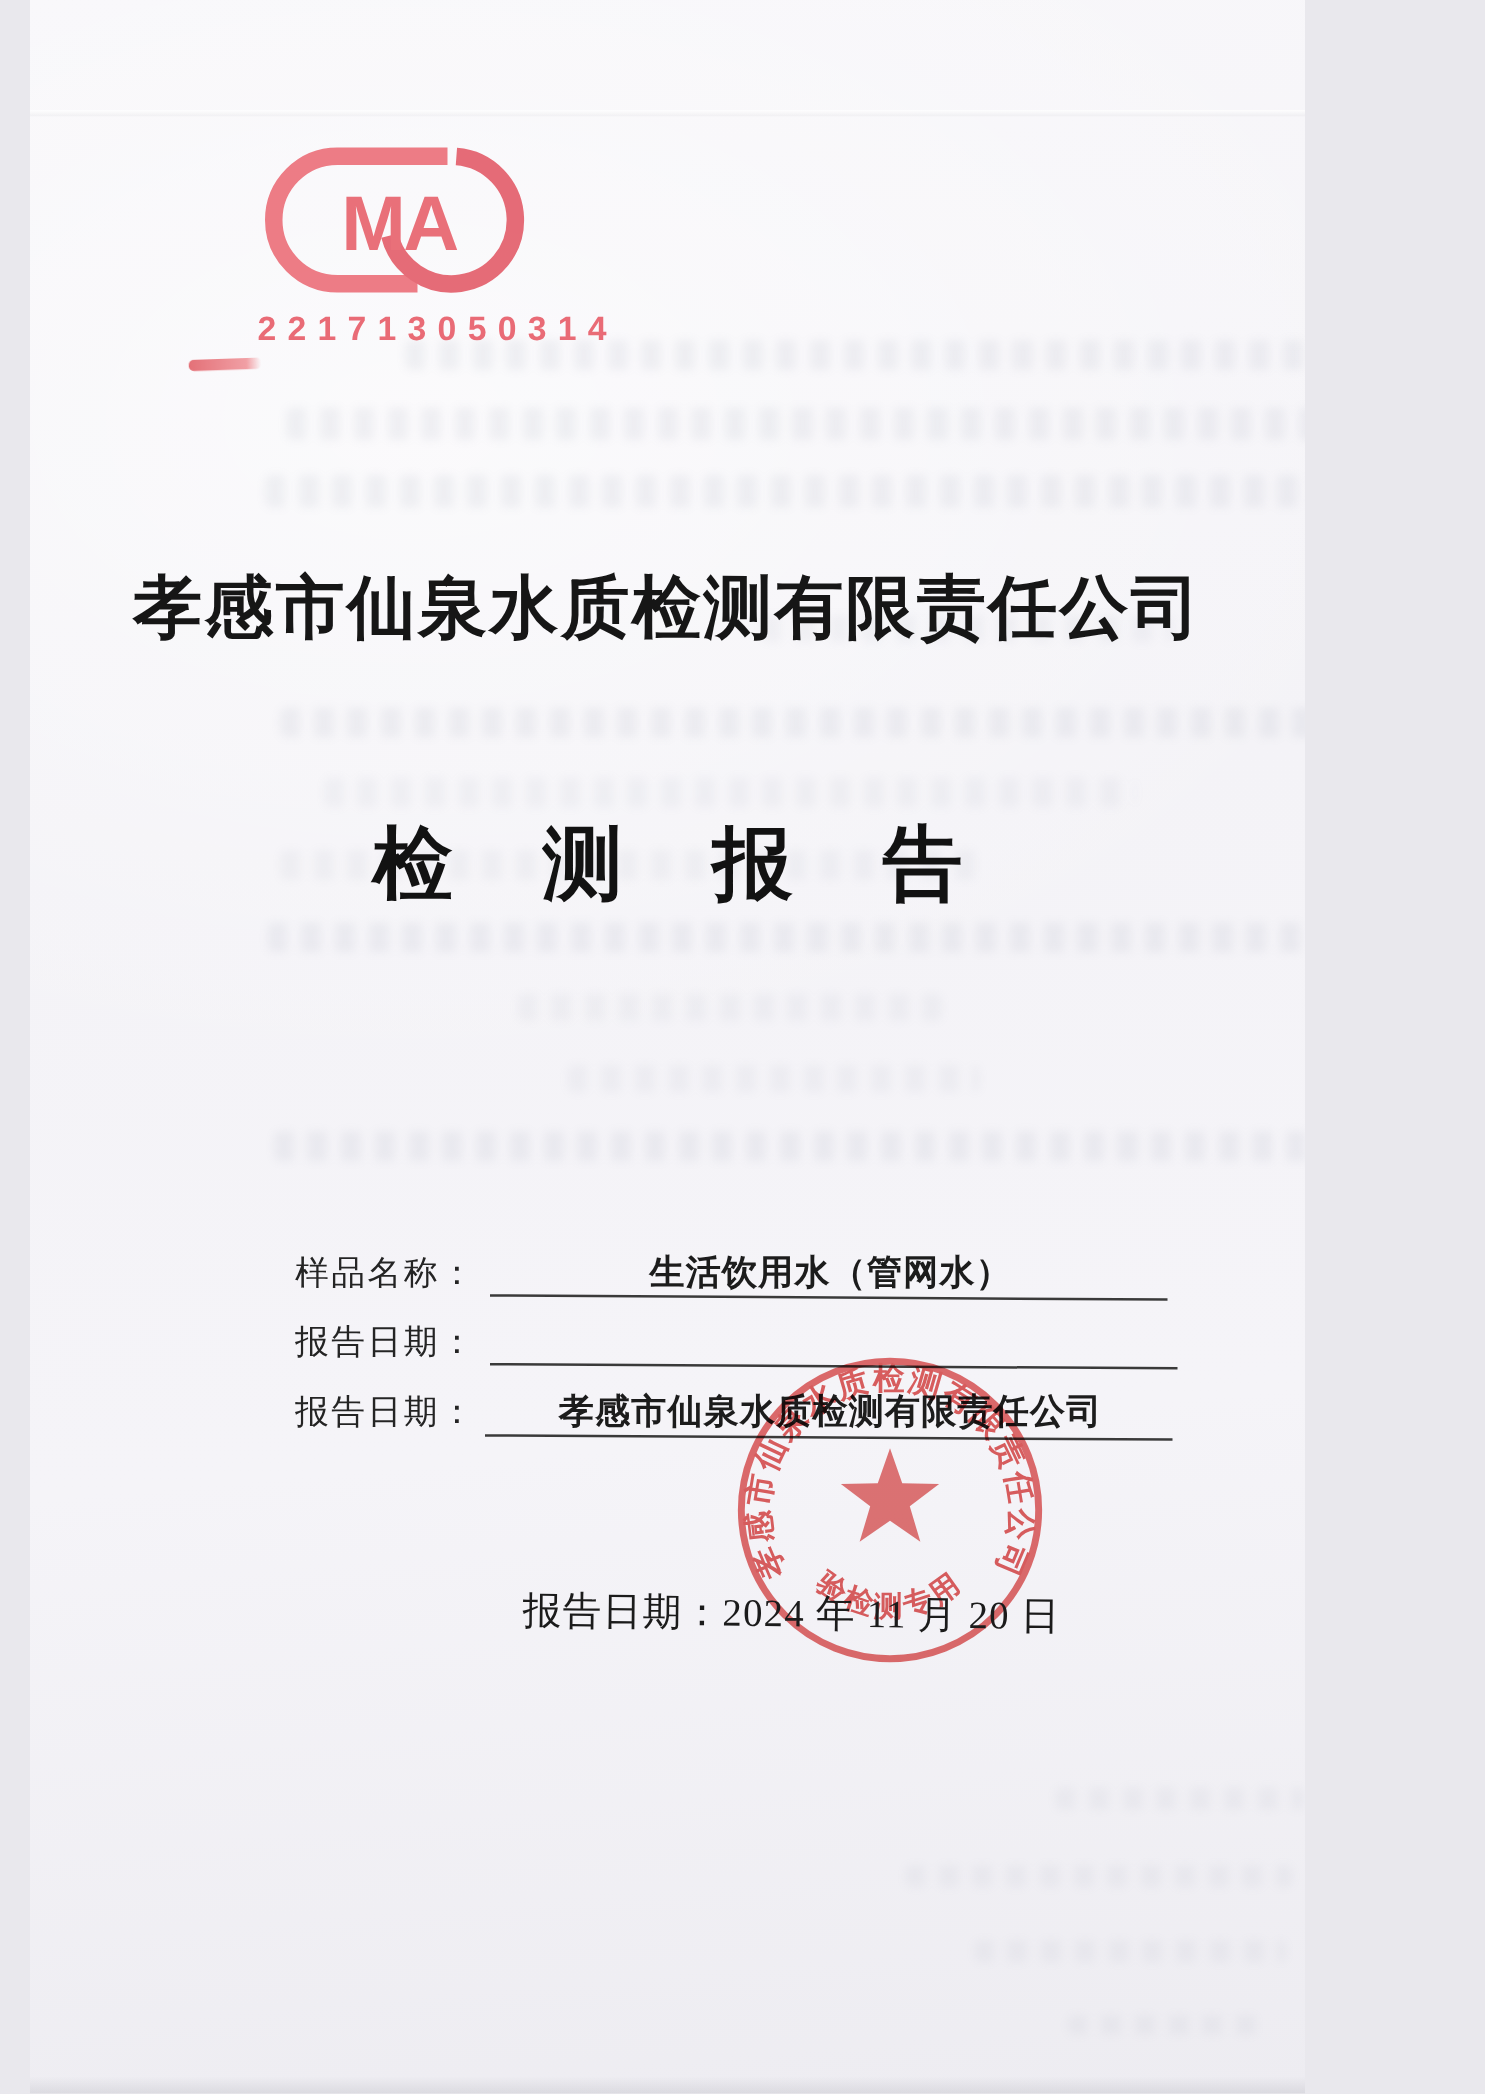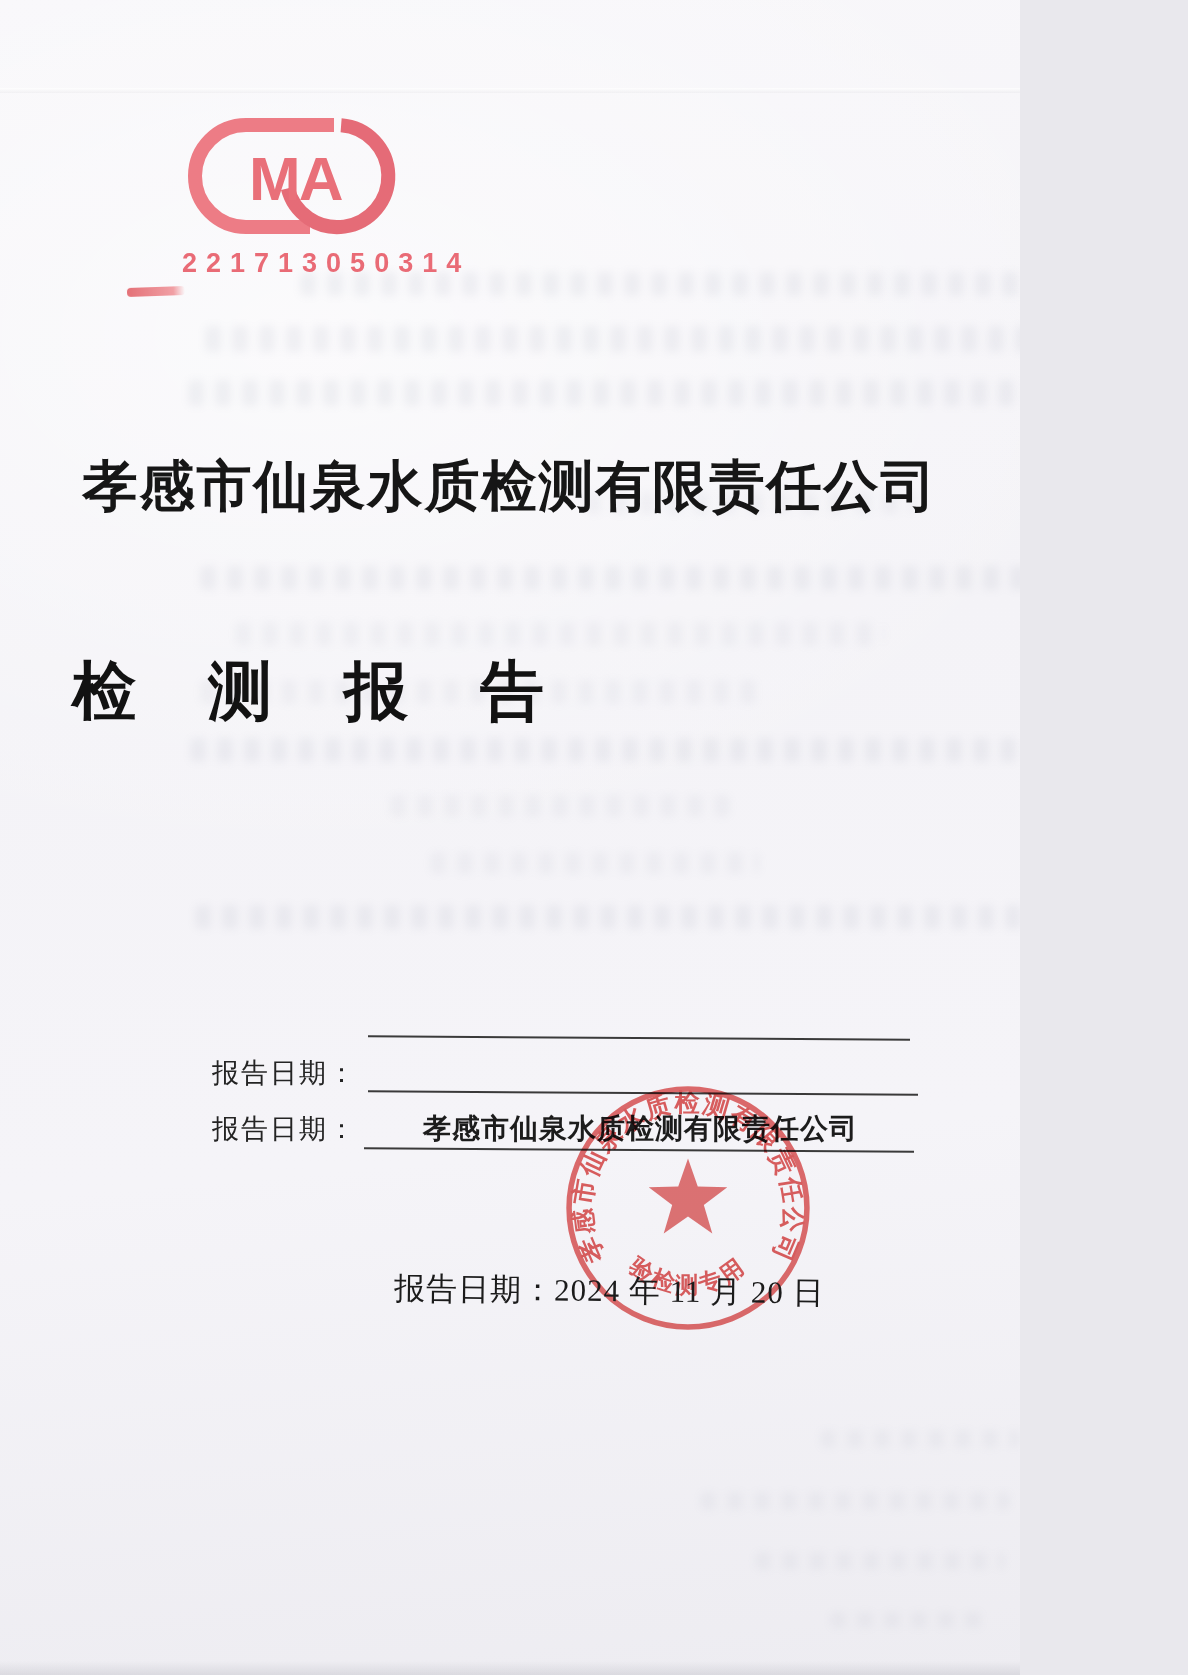--- a/index.html
+++ b/index.html
@@ -3,20 +3,21 @@
 <meta charset="utf-8">
 <style>
   html,body { margin:0; padding:0; background:#e9e8ed; }
   .page {
     position:relative; width:1020px; height:1675px; overflow:hidden;
     background:
       radial-gradient(1400px 900px at 30% 20%, rgba(255,255,255,.55), rgba(255,255,255,0) 60%),
       linear-gradient(175deg, #f8f7fa 0%, #f4f3f7 38%, #f5f4f8 68%, #edecf1 100%);
     font-family:"Liberation Sans","DejaVu Sans",sans-serif;
     color:#1e1e1e;
+    margin-left:24px;
   }
   .page::after{
     content:""; position:absolute; left:0; right:0; bottom:0; height:14px;
     background:linear-gradient(to bottom, rgba(120,120,132,0), rgba(120,120,132,.16));
     pointer-events:none;
   }
   .crease-top{ position:absolute; left:0; top:88px; width:100%; height:5px;
     background:linear-gradient(to bottom, rgba(255,255,255,.8), rgba(90,90,105,.05)); }
   
   .bl{ position:absolute; border-radius:5px;
@@ -39,21 +40,21 @@
   .report-no .val{ margin-left:30px; letter-spacing:1px; }
 
   
   .company-title{
     position:absolute; left:0; top:450px; width:100%;
     text-align:center; font-size:55px; font-weight:700; letter-spacing:2px;
     color:#161616; margin:0;
   }
   .doc-title{
     position:absolute; left:0; top:648px; width:100%;
-    text-align:left; font-family:"Liberation Serif","DejaVu Serif",serif;
+    text-align:center; font-family:"Liberation Serif","DejaVu Serif",serif;
     font-size:64px; font-weight:600; color:#121212;
     letter-spacing:72px; padding-left:72px; box-sizing:border-box; margin:0;
   }
 
   
   .frow{ position:absolute; left:0; width:100%; height:40px; }
   .frow .lbl{
     position:absolute; left:212px; top:0; font-size:27px; letter-spacing:2px; color:#242424;
   }
   .frow .val{
@@ -109,20 +110,24 @@
       <path d="M 150 9 A 51 51 0 1 1 106 79" fill="none" stroke="#e4606c" stroke-width="14" stroke-linecap="butt" transform="rotate(8 152 60)"></path>
       <text x="65" y="84" font-size="62" font-weight="bold" letter-spacing="-2" font-family="'Liberation Sans','DejaVu Sans',sans-serif" fill="#e8656f">MA</text>
     </svg>
   </div>
   <div class="cma-number">221713050314</div>
 
 
   <h1 class="company-title">孝感市仙泉水质检测有限责任公司</h1>
   <h2 class="doc-title">检测报告</h2>
 
+  <div class="frow" style="top:1000px;">
+    <span class="lbl">样品名称：</span>
+    <span class="val">生活饮用水（管网水）</span>
+  </div>
   <div class="uline" style="left:368px; top:1037px; width:542px;"></div>
 
   <div class="frow" style="top:1055px;">
     <span class="lbl">报告日期：</span>
   </div>
   <div class="uline" style="left:368px; top:1092px; width:550px;"></div>
 
   <div class="frow" style="top:1111px;">
     <span class="lbl">报告日期：</span>
     <span class="val">孝感市仙泉水质检测有限责任公司</span>

